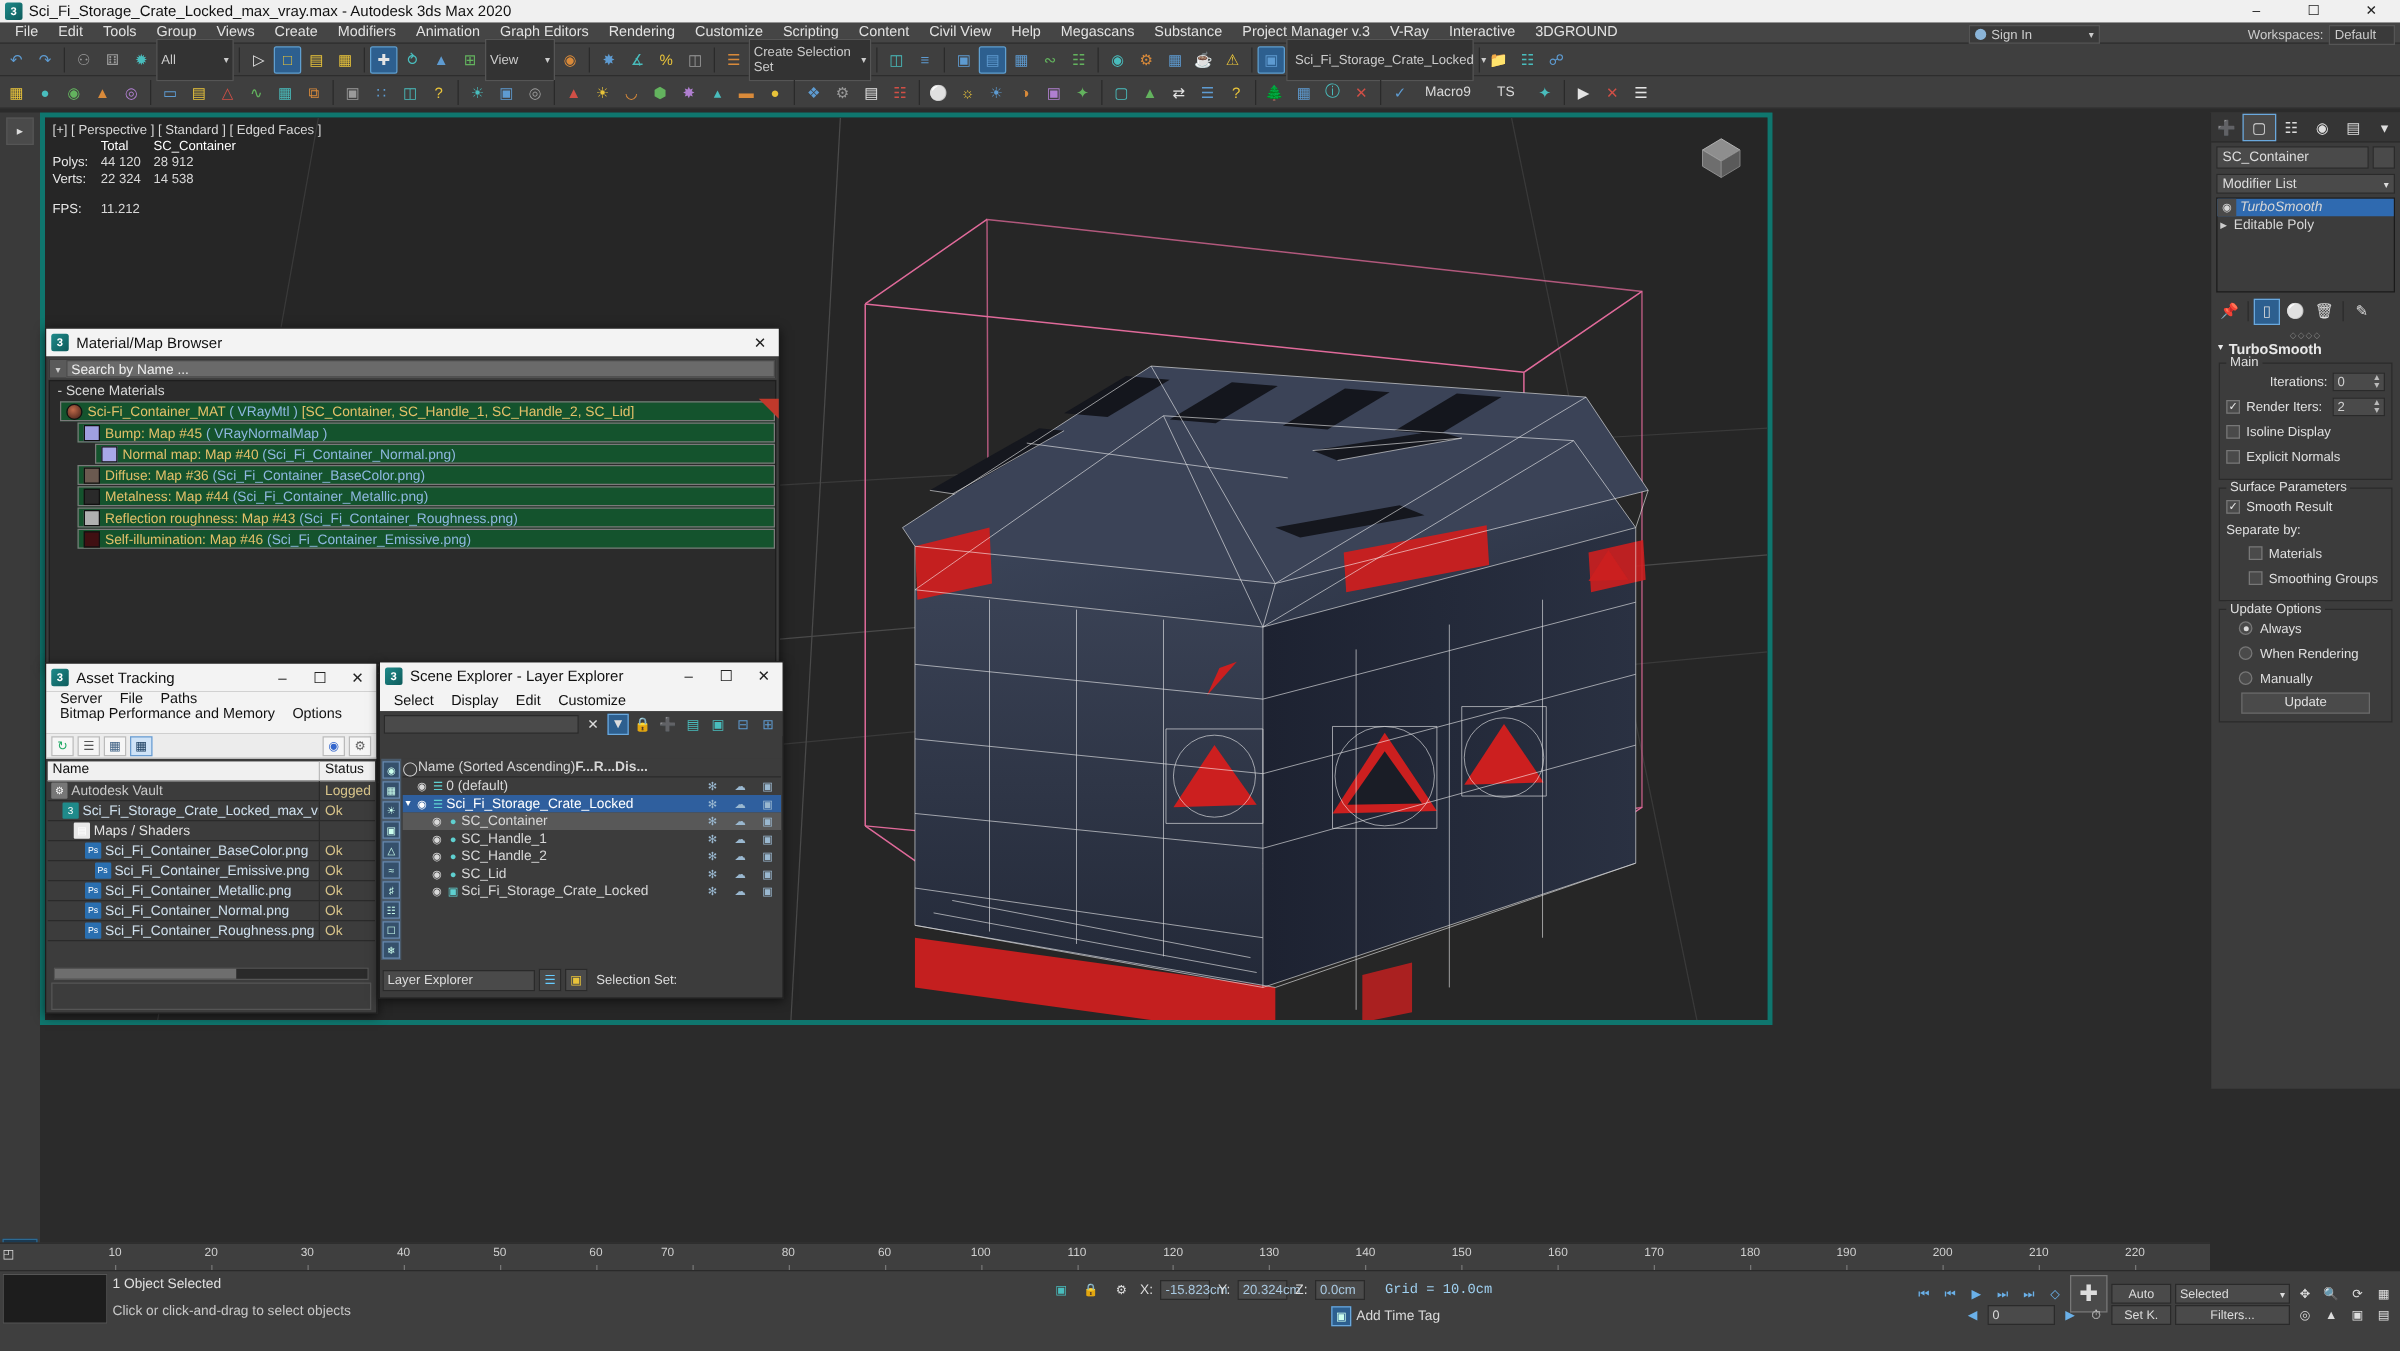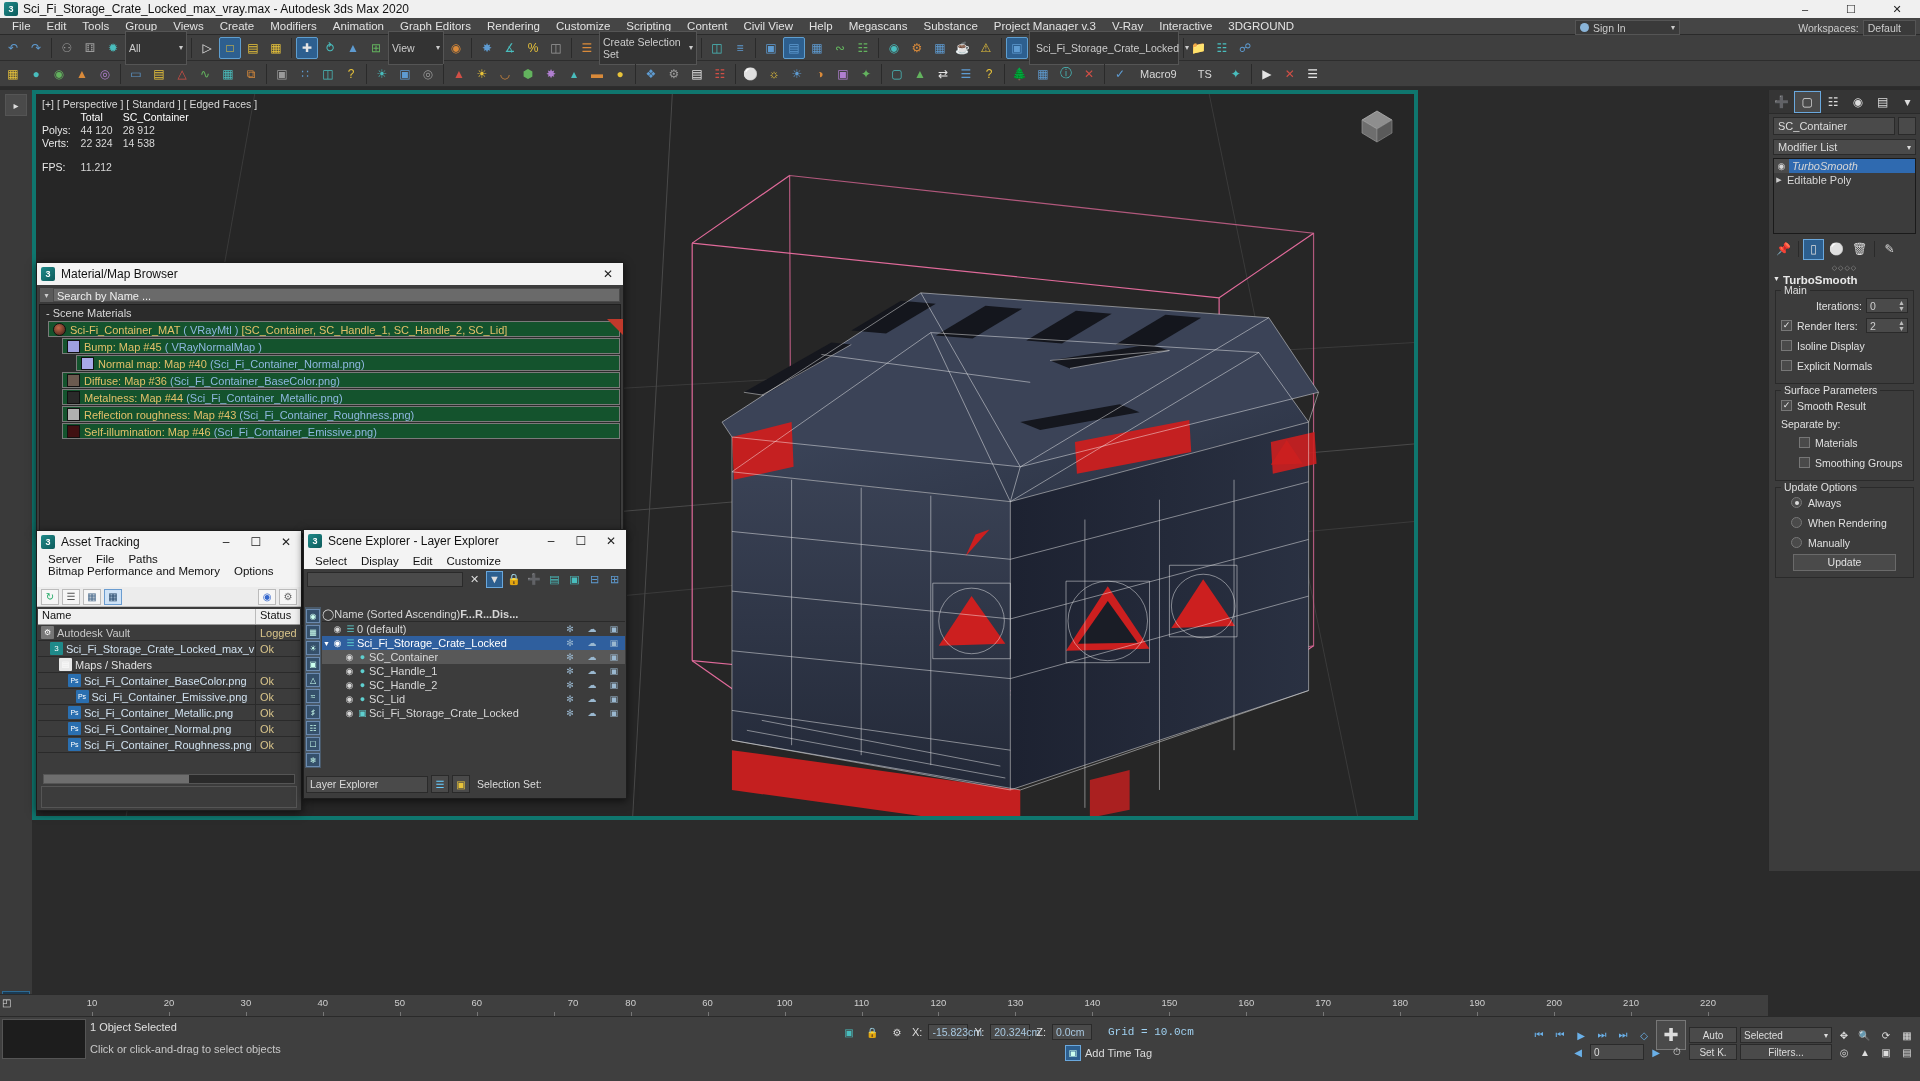--- a/index.html
+++ b/index.html
@@ -989,21 +989,21 @@
       <div class="tick" style="left: 136.952px;">20</div>
       <div class="tickline" style="left: 136.952px;"></div>
       <div class="tick" style="left: 213.905px;">30</div>
       <div class="tickline" style="left: 213.905px;"></div>
       <div class="tick" style="left: 290.857px;">40</div>
       <div class="tickline" style="left: 290.857px;"></div>
       <div class="tick" style="left: 367.81px;">50</div>
       <div class="tickline" style="left: 367.81px;"></div>
       <div class="tick" style="left: 444.762px;">60</div>
       <div class="tickline" style="left: 444.762px;"></div>
-      <div class="tick" style="left: 541px;">70</div>
+      <div class="tick" style="left: 502px;">70</div>
       <div class="tickline" style="left: 521.714px;"></div>
       <div class="tick" style="left: 598.667px;">80</div>
       <div class="tickline" style="left: 598.667px;"></div>
       <div class="tick" style="left: 675.619px;">60</div>
       <div class="tickline" style="left: 675.619px;"></div>
       <div class="tick" style="left: 752.571px;">100</div>
       <div class="tickline" style="left: 752.571px;"></div>
       <div class="tick" style="left: 829.524px;">110</div>
       <div class="tickline" style="left: 829.524px;"></div>
       <div class="tick" style="left: 906.476px;">120</div>

